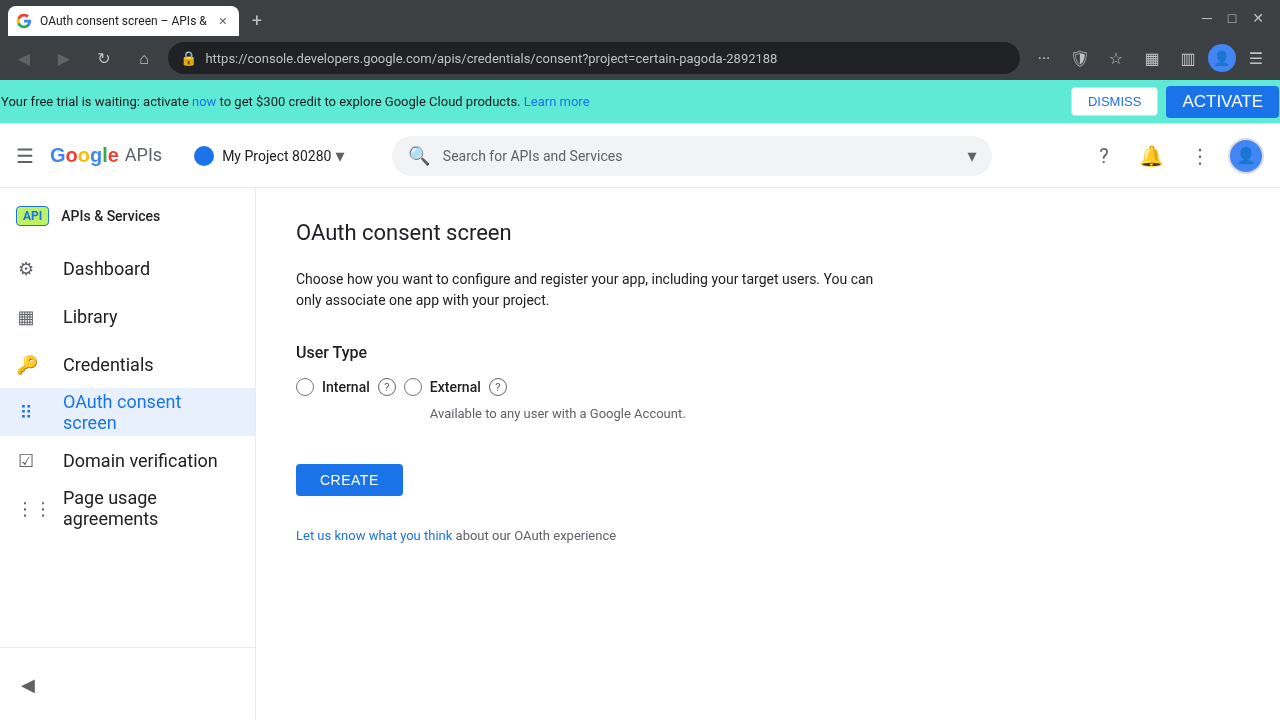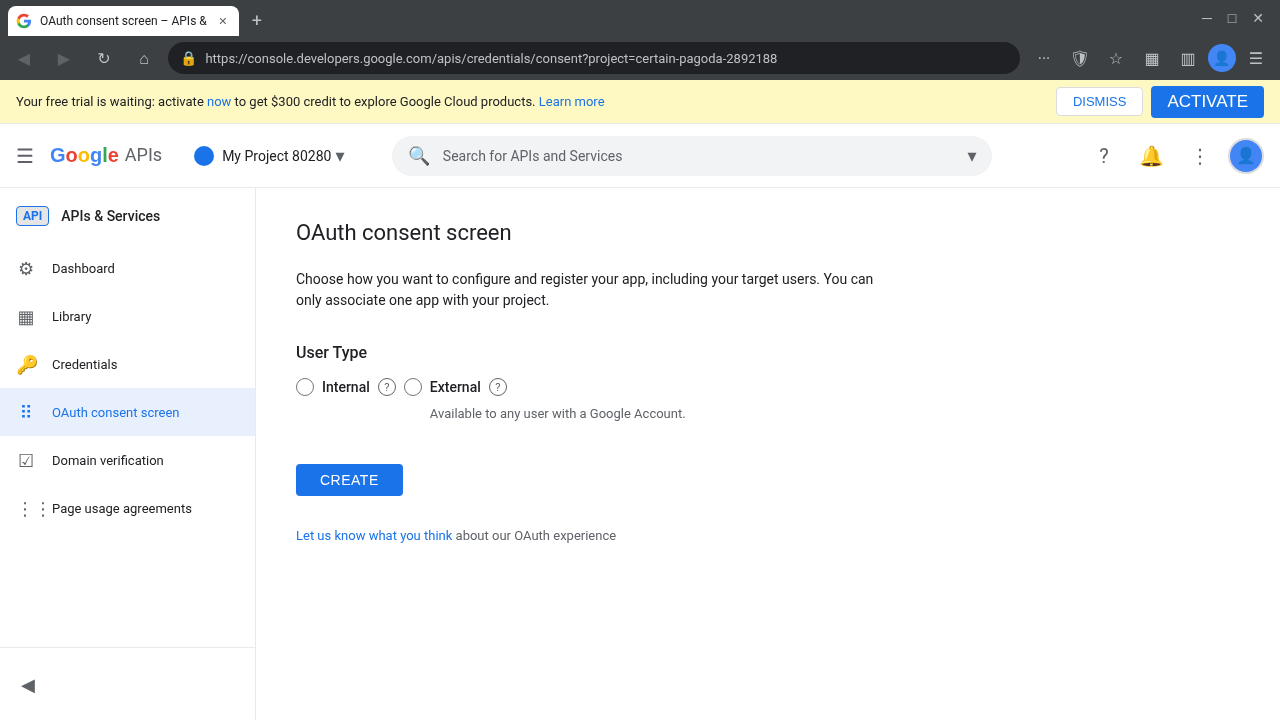--- a/index.html
+++ b/index.html
@@ -135,26 +135,26 @@
       color: white;
       display: flex;
       align-items: center;
       justify-content: center;
       font-size: 14px;
       font-weight: bold;
     }
 
     
     .banner {
-      background: #fef9c3;
+      background: #5eead4;
       border-bottom: 1px solid #e8eaed;
       height: 44px;
       display: flex;
       align-items: center;
-      padding: 0 16px;
+      padding: 0 1px;
       gap: 8px;
       font-size: 13px;
       color: #202124;
     }
 
     .banner-text { flex: 1; }
     .banner-link { color: #1a73e8; text-decoration: none; cursor: pointer; }
 
     .dismiss-btn {
       padding: 6px 16px;
@@ -298,21 +298,21 @@
 
     .sidebar-header {
       height: 56px;
       display: flex;
       align-items: center;
       padding: 0 16px;
       gap: 12px;
     }
 
     .api-badge {
-      background: #e5e5e5;
+      background: #bef264;
       color: #1a73e8;
       border: 1px solid #1a73e8;
       border-radius: 4px;
       padding: 2px 6px;
       font-size: 12px;
       font-weight: bold;
     }
 
     .sidebar-title { font-size: 14px; color: #202124; font-weight: 500; }
 
@@ -330,21 +330,21 @@
     }
 
     .sidebar-item.active {
       background: #e8f0fe;
       color: #1a73e8;
     }
 
     .sidebar-item.active .sidebar-icon { color: #1a73e8; }
 
     .sidebar-icon { color: #5f6368; font-size: 18px; width: 20px; text-align: center; }
-    .sidebar-label { font-size: 13px; }
+    .sidebar-label { font-size: 18px; margin-left: 11px; }
 
     .sidebar-footer {
       padding: 8px 0;
       border-top: 1px solid #e8eaed;
     }
 
     .collapse-btn {
       display: flex;
       align-items: center;
       justify-content: center;

